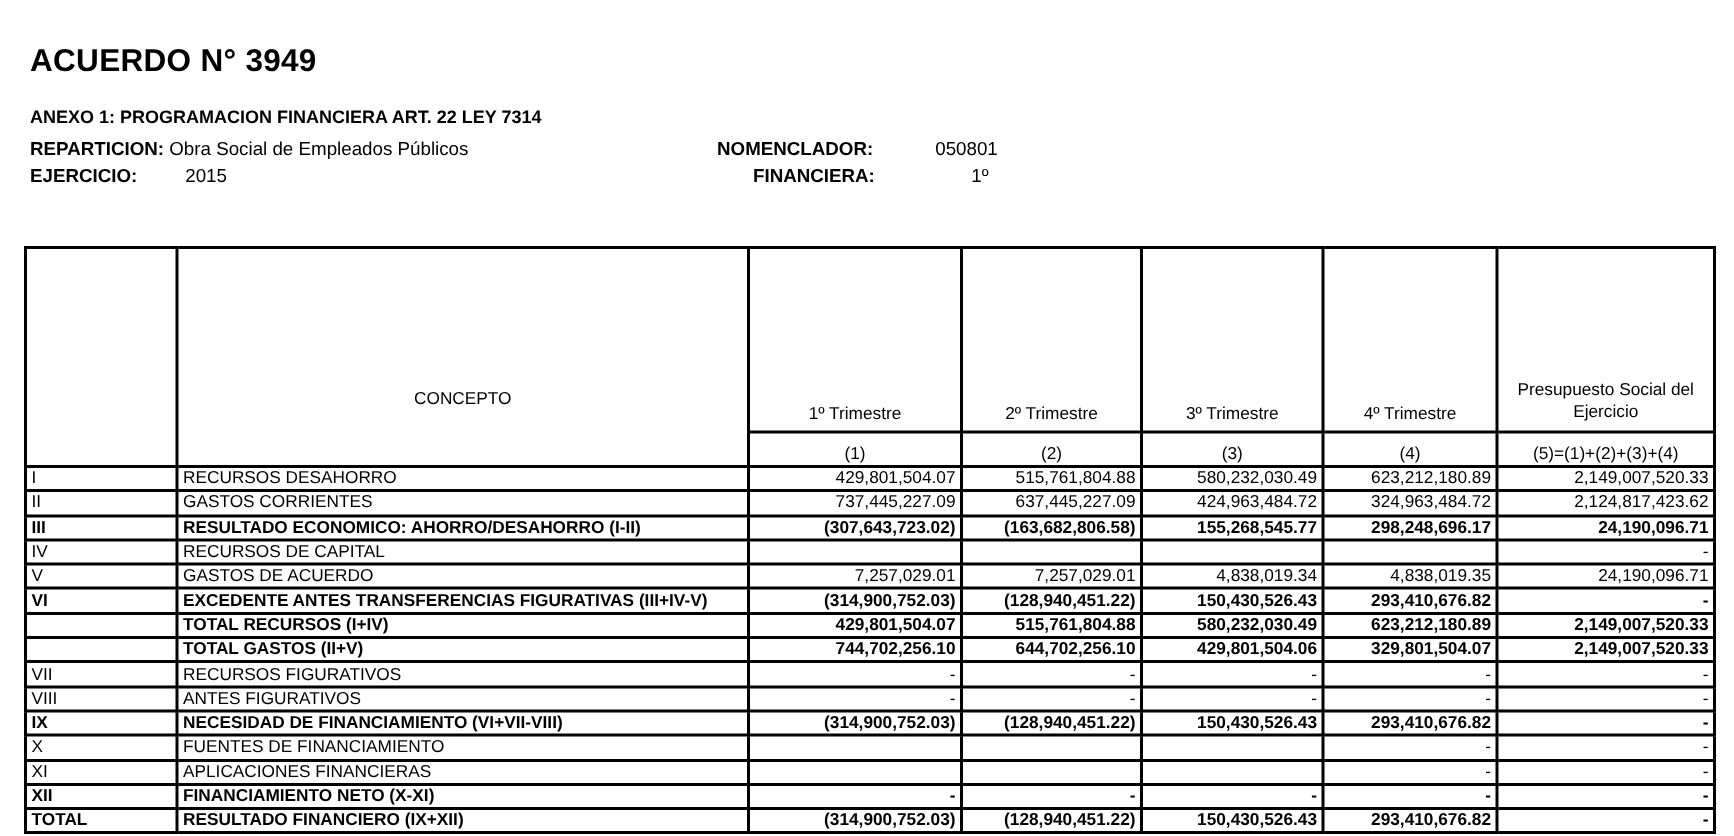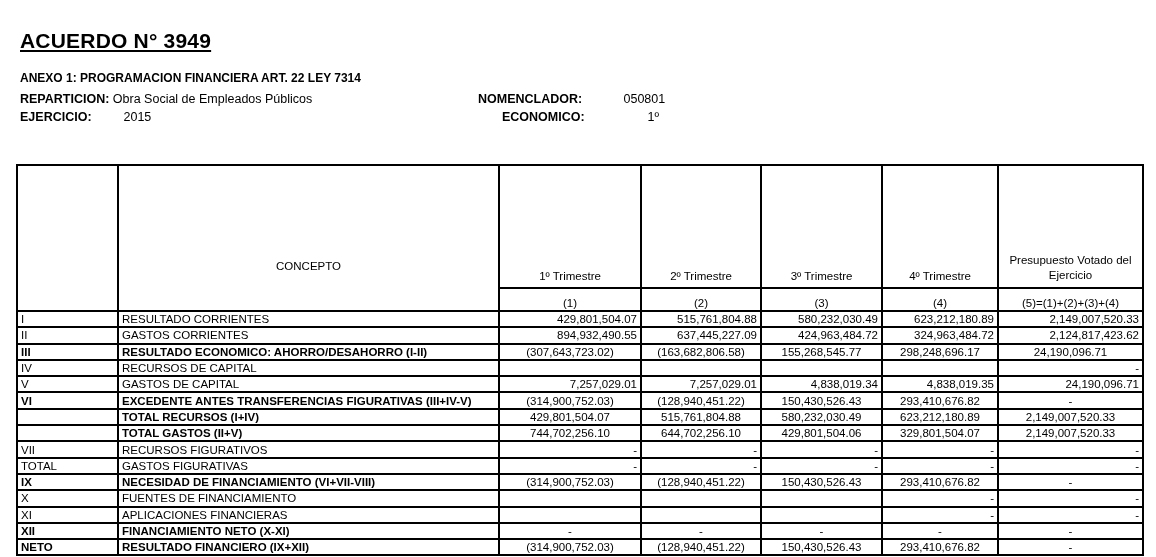--- a/index.html
+++ b/index.html
@@ -1,25 +1,25 @@
 <!DOCTYPE html>
 <html><head>
 <meta charset="utf-8">
 <style>
   html,body{margin:0;padding:0;background:#fff;}
   body{width:1156px;height:557px;position:relative;overflow:hidden;font-family:"Liberation Sans",sans-serif;color:#000;}
-  .title{position:absolute;left:20px;top:29px;font-size:21px;font-weight:bold;letter-spacing:0.2px;text-decoration:underline;}
+  .title{position:absolute;left:20px;top:29px;font-size:21px;font-weight:bold;letter-spacing:0.2px;}
   .subtitle{position:absolute;left:20px;top:71px;font-size:12px;font-weight:bold;}
   .meta{position:absolute;font-size:12.5px;}
   .meta .lbl{font-weight:bold;display:inline-block;}
   table{position:absolute;left:16px;top:164px;border-collapse:collapse;table-layout:fixed;font-size:11.5px;}
   td{border:2px solid #000;padding:0 3px;height:14.3px;line-height:14px;white-space:nowrap;overflow:hidden;}
   td.num{text-align:right;}
   tr.bold td{font-weight:bold;}
-  tr.bold td.num{font-weight:normal;text-align:center;}
+  tr.bold td.num{font-weight:bold;}
   thead td{vertical-align:bottom;text-align:center;font-size:11.5px;}
   thead tr.h1 td{height:80px;padding-bottom:4px;border-radius:23px;}
   thead tr.h2 td{height:14px;}
 </style>
 </head>
 <body>
 
 <div class="title">ACUERDO N° 3949</div>
 <div class="subtitle">ANEXO 1: PROGRAMACION FINANCIERA ART. 22 LEY 7314</div>
 
@@ -29,21 +29,21 @@
 </div>
 <div class="meta" style="left:20px;top:110px;">
   <span class="lbl" style="width:100px">EJERCICIO:</span>
   <span>2015</span>
 </div>
 <div class="meta" style="left:478px;top:92px;">
   <span class="lbl" style="width:142px">NOMENCLADOR:</span>
   <span>050801</span>
 </div>
 <div class="meta" style="left:502px;top:110px;">
-  <span class="lbl" style="width:142px">ECONOMICO:</span>
+  <span class="lbl" style="width:142px">FINANCIERA:</span>
   <span>1º</span>
 </div>
 
 <table>
   <colgroup>
     <col style="width:101px">
       <col style="width:381px">
       <col style="width:142px">
       <col style="width:120px">
       <col style="width:121px">
@@ -51,44 +51,44 @@
       <col style="width:145px">
   </colgroup>
   <thead>
     <tr class="h1">
       <td rowspan="2"></td>
       <td rowspan="2" style="vertical-align:middle;padding-top:60px">CONCEPTO</td>
       <td>1º Trimestre</td>
       <td>2º Trimestre</td>
       <td>3º Trimestre</td>
       <td>4º Trimestre</td>
-      <td style="white-space:normal;line-height:15px">Presupuesto Votado del Ejercicio</td>
+      <td style="white-space:normal;line-height:15px">Presupuesto Social del Ejercicio</td>
     </tr>
     <tr class="h2">
       <td>(1)</td>
       <td>(2)</td>
       <td>(3)</td>
       <td>(4)</td>
       <td>(5)=(1)+(2)+(3)+(4)</td>
     </tr>
   </thead>
   <tbody id="tbody">
       <tr>
         <td>I</td>
-        <td>RESULTADO CORRIENTES</td>
+        <td>RECURSOS DESAHORRO</td>
         <td class="num">429,801,504.07</td>
         <td class="num">515,761,804.88</td>
         <td class="num">580,232,030.49</td>
         <td class="num">623,212,180.89</td>
         <td class="num">2,149,007,520.33</td>
       </tr>
       <tr>
         <td>II</td>
         <td>GASTOS CORRIENTES</td>
-        <td class="num">894,932,490.55</td>
+        <td class="num">737,445,227.09</td>
         <td class="num">637,445,227.09</td>
         <td class="num">424,963,484.72</td>
         <td class="num">324,963,484.72</td>
         <td class="num">2,124,817,423.62</td>
       </tr>
       <tr class="bold">
         <td>III</td>
         <td>RESULTADO ECONOMICO: AHORRO/DESAHORRO (I-II)</td>
         <td class="num">(307,643,723.02)</td>
         <td class="num">(163,682,806.58)</td>
@@ -100,21 +100,21 @@
         <td>IV</td>
         <td>RECURSOS DE CAPITAL</td>
         <td class="num"></td>
         <td class="num"></td>
         <td class="num"></td>
         <td class="num"></td>
         <td class="num">-</td>
       </tr>
       <tr>
         <td>V</td>
-        <td>GASTOS DE CAPITAL</td>
+        <td>GASTOS DE ACUERDO</td>
         <td class="num">7,257,029.01</td>
         <td class="num">7,257,029.01</td>
         <td class="num">4,838,019.34</td>
         <td class="num">4,838,019.35</td>
         <td class="num">24,190,096.71</td>
       </tr>
       <tr class="bold">
         <td>VI</td>
         <td>EXCEDENTE ANTES TRANSFERENCIAS FIGURATIVAS (III+IV-V)</td>
         <td class="num">(314,900,752.03)</td>
@@ -144,22 +144,22 @@
       <tr>
         <td>VII</td>
         <td>RECURSOS FIGURATIVOS</td>
         <td class="num">-</td>
         <td class="num">-</td>
         <td class="num">-</td>
         <td class="num">-</td>
         <td class="num">-</td>
       </tr>
       <tr>
-        <td>TOTAL</td>
-        <td>GASTOS FIGURATIVAS</td>
+        <td>VIII</td>
+        <td>ANTES FIGURATIVOS</td>
         <td class="num">-</td>
         <td class="num">-</td>
         <td class="num">-</td>
         <td class="num">-</td>
         <td class="num">-</td>
       </tr>
       <tr class="bold">
         <td>IX</td>
         <td>NECESIDAD DE FINANCIAMIENTO (VI+VII-VIII)</td>
         <td class="num">(314,900,752.03)</td>
@@ -189,21 +189,21 @@
       <tr class="bold">
         <td>XII</td>
         <td>FINANCIAMIENTO NETO (X-XI)</td>
         <td class="num">-</td>
         <td class="num">-</td>
         <td class="num">-</td>
         <td class="num">-</td>
         <td class="num">-</td>
       </tr>
       <tr class="bold">
-        <td>NETO</td>
+        <td>TOTAL</td>
         <td>RESULTADO FINANCIERO (IX+XII)</td>
         <td class="num">(314,900,752.03)</td>
         <td class="num">(128,940,451.22)</td>
         <td class="num">150,430,526.43</td>
         <td class="num">293,410,676.82</td>
         <td class="num">-</td>
       </tr>
     </tbody>
 </table>
 

